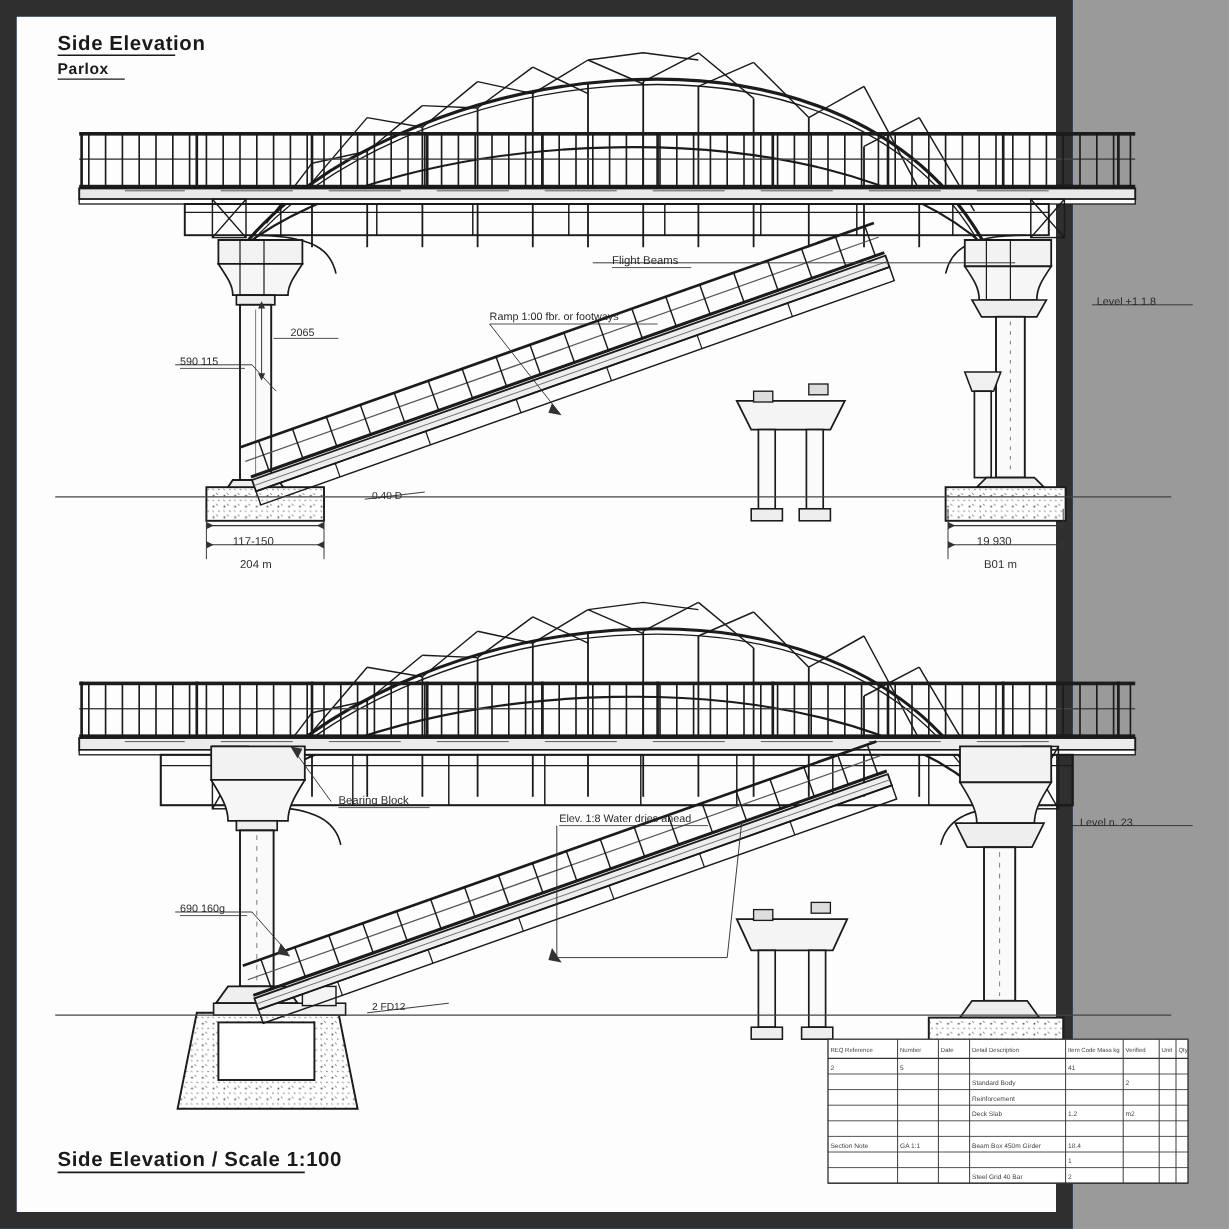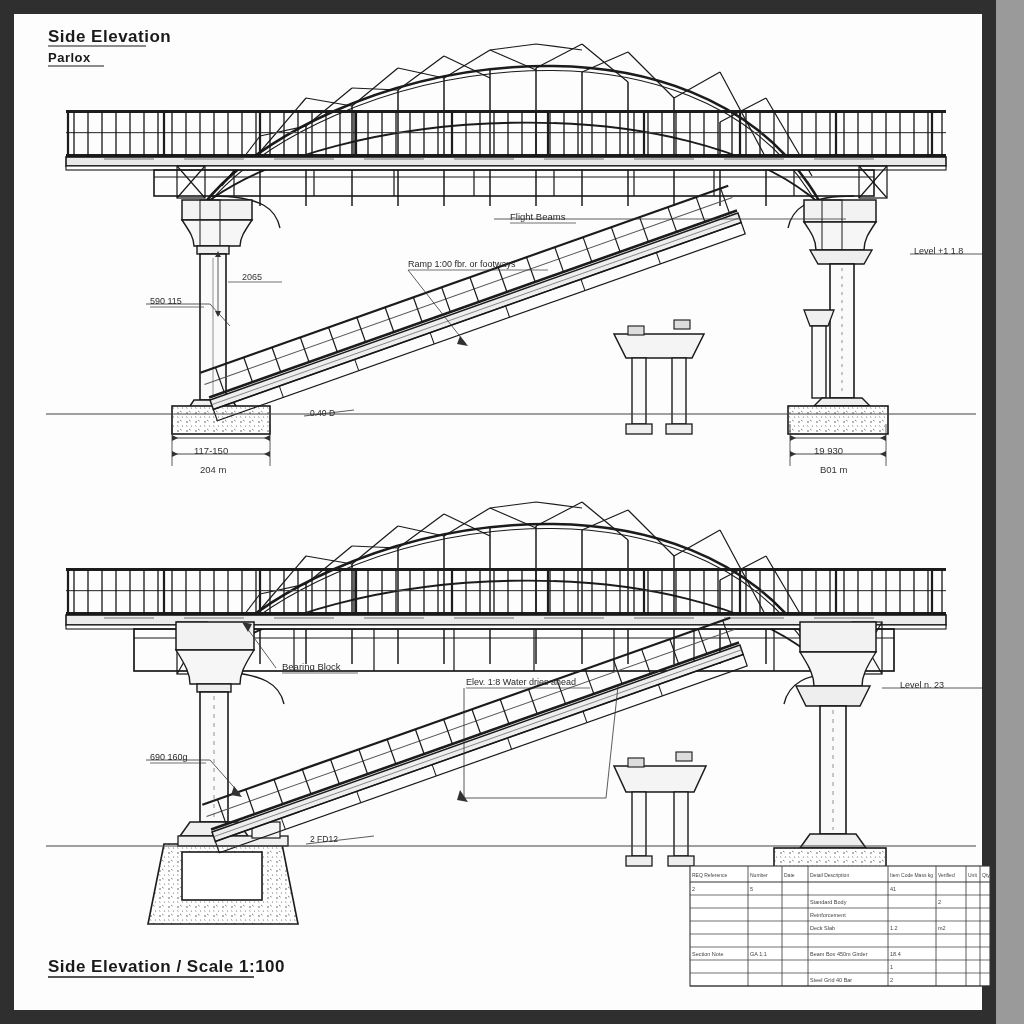--- a/index.html
+++ b/index.html
@@ -1,18 +1,18 @@
 <!DOCTYPE html>
 <html><head>
 <meta charset="utf-8">
 <style>
   html,body{margin:0;padding:0;background:#9a9a9a;}
   body{width:1024px;height:1024px;overflow:hidden;
        font-family:"Liberation Sans",sans-serif;}
-  #sheet{position:relative;width:996px;height:1024px;background:#3b82f6;
+  #sheet{position:relative;width:894px;height:1024px;background:#3b82f6;
          box-sizing:border-box;border:14px solid #2f2f2f;padding-left:21px;}
   #paper{position:absolute;inset:0;background:#fdfdfd;}
   svg{position:absolute;left:0;top:0;}
   .ttl{font-family:"Liberation Sans",sans-serif;font-weight:700;
        fill:#1a1a1a;letter-spacing:.5px;}
   .ann{font-family:"Liberation Sans",sans-serif;fill:#2a2a2a;}
   .dim{font-family:"Liberation Sans",sans-serif;fill:#333;}
   .tbl{font-family:"Liberation Sans",sans-serif;fill:#444;}
   .blur{filter:url(#soft);}
 </style>

